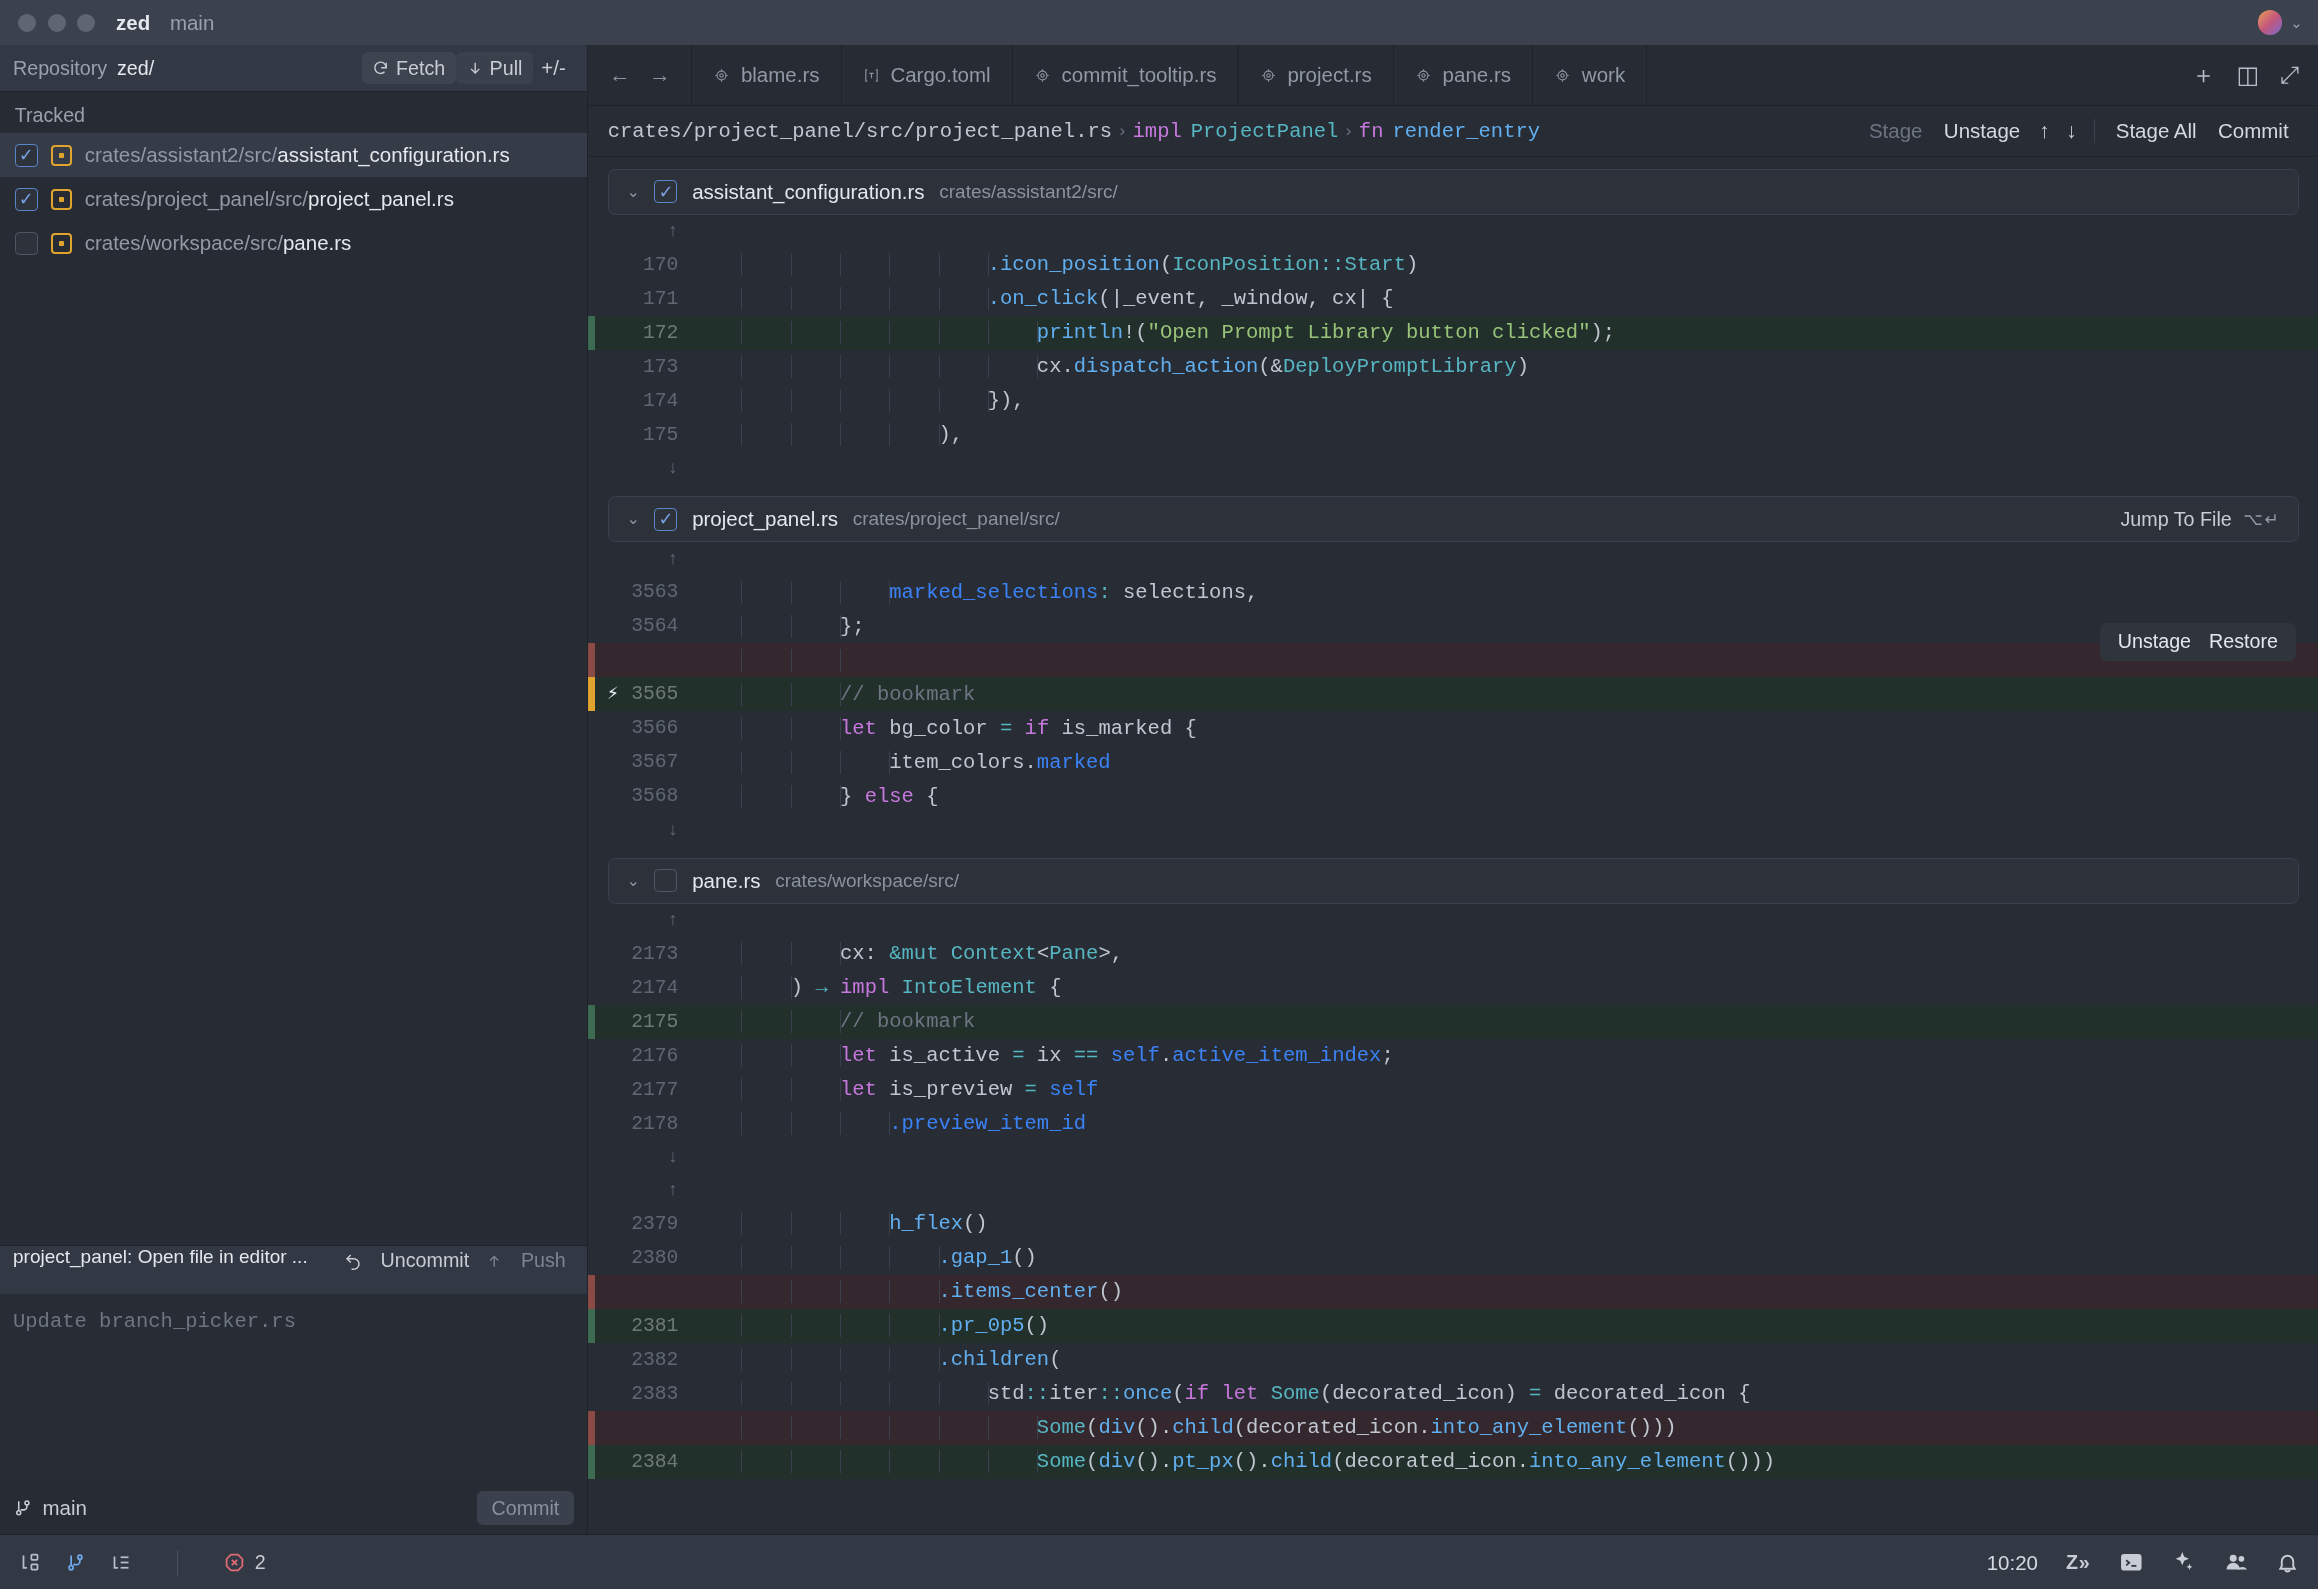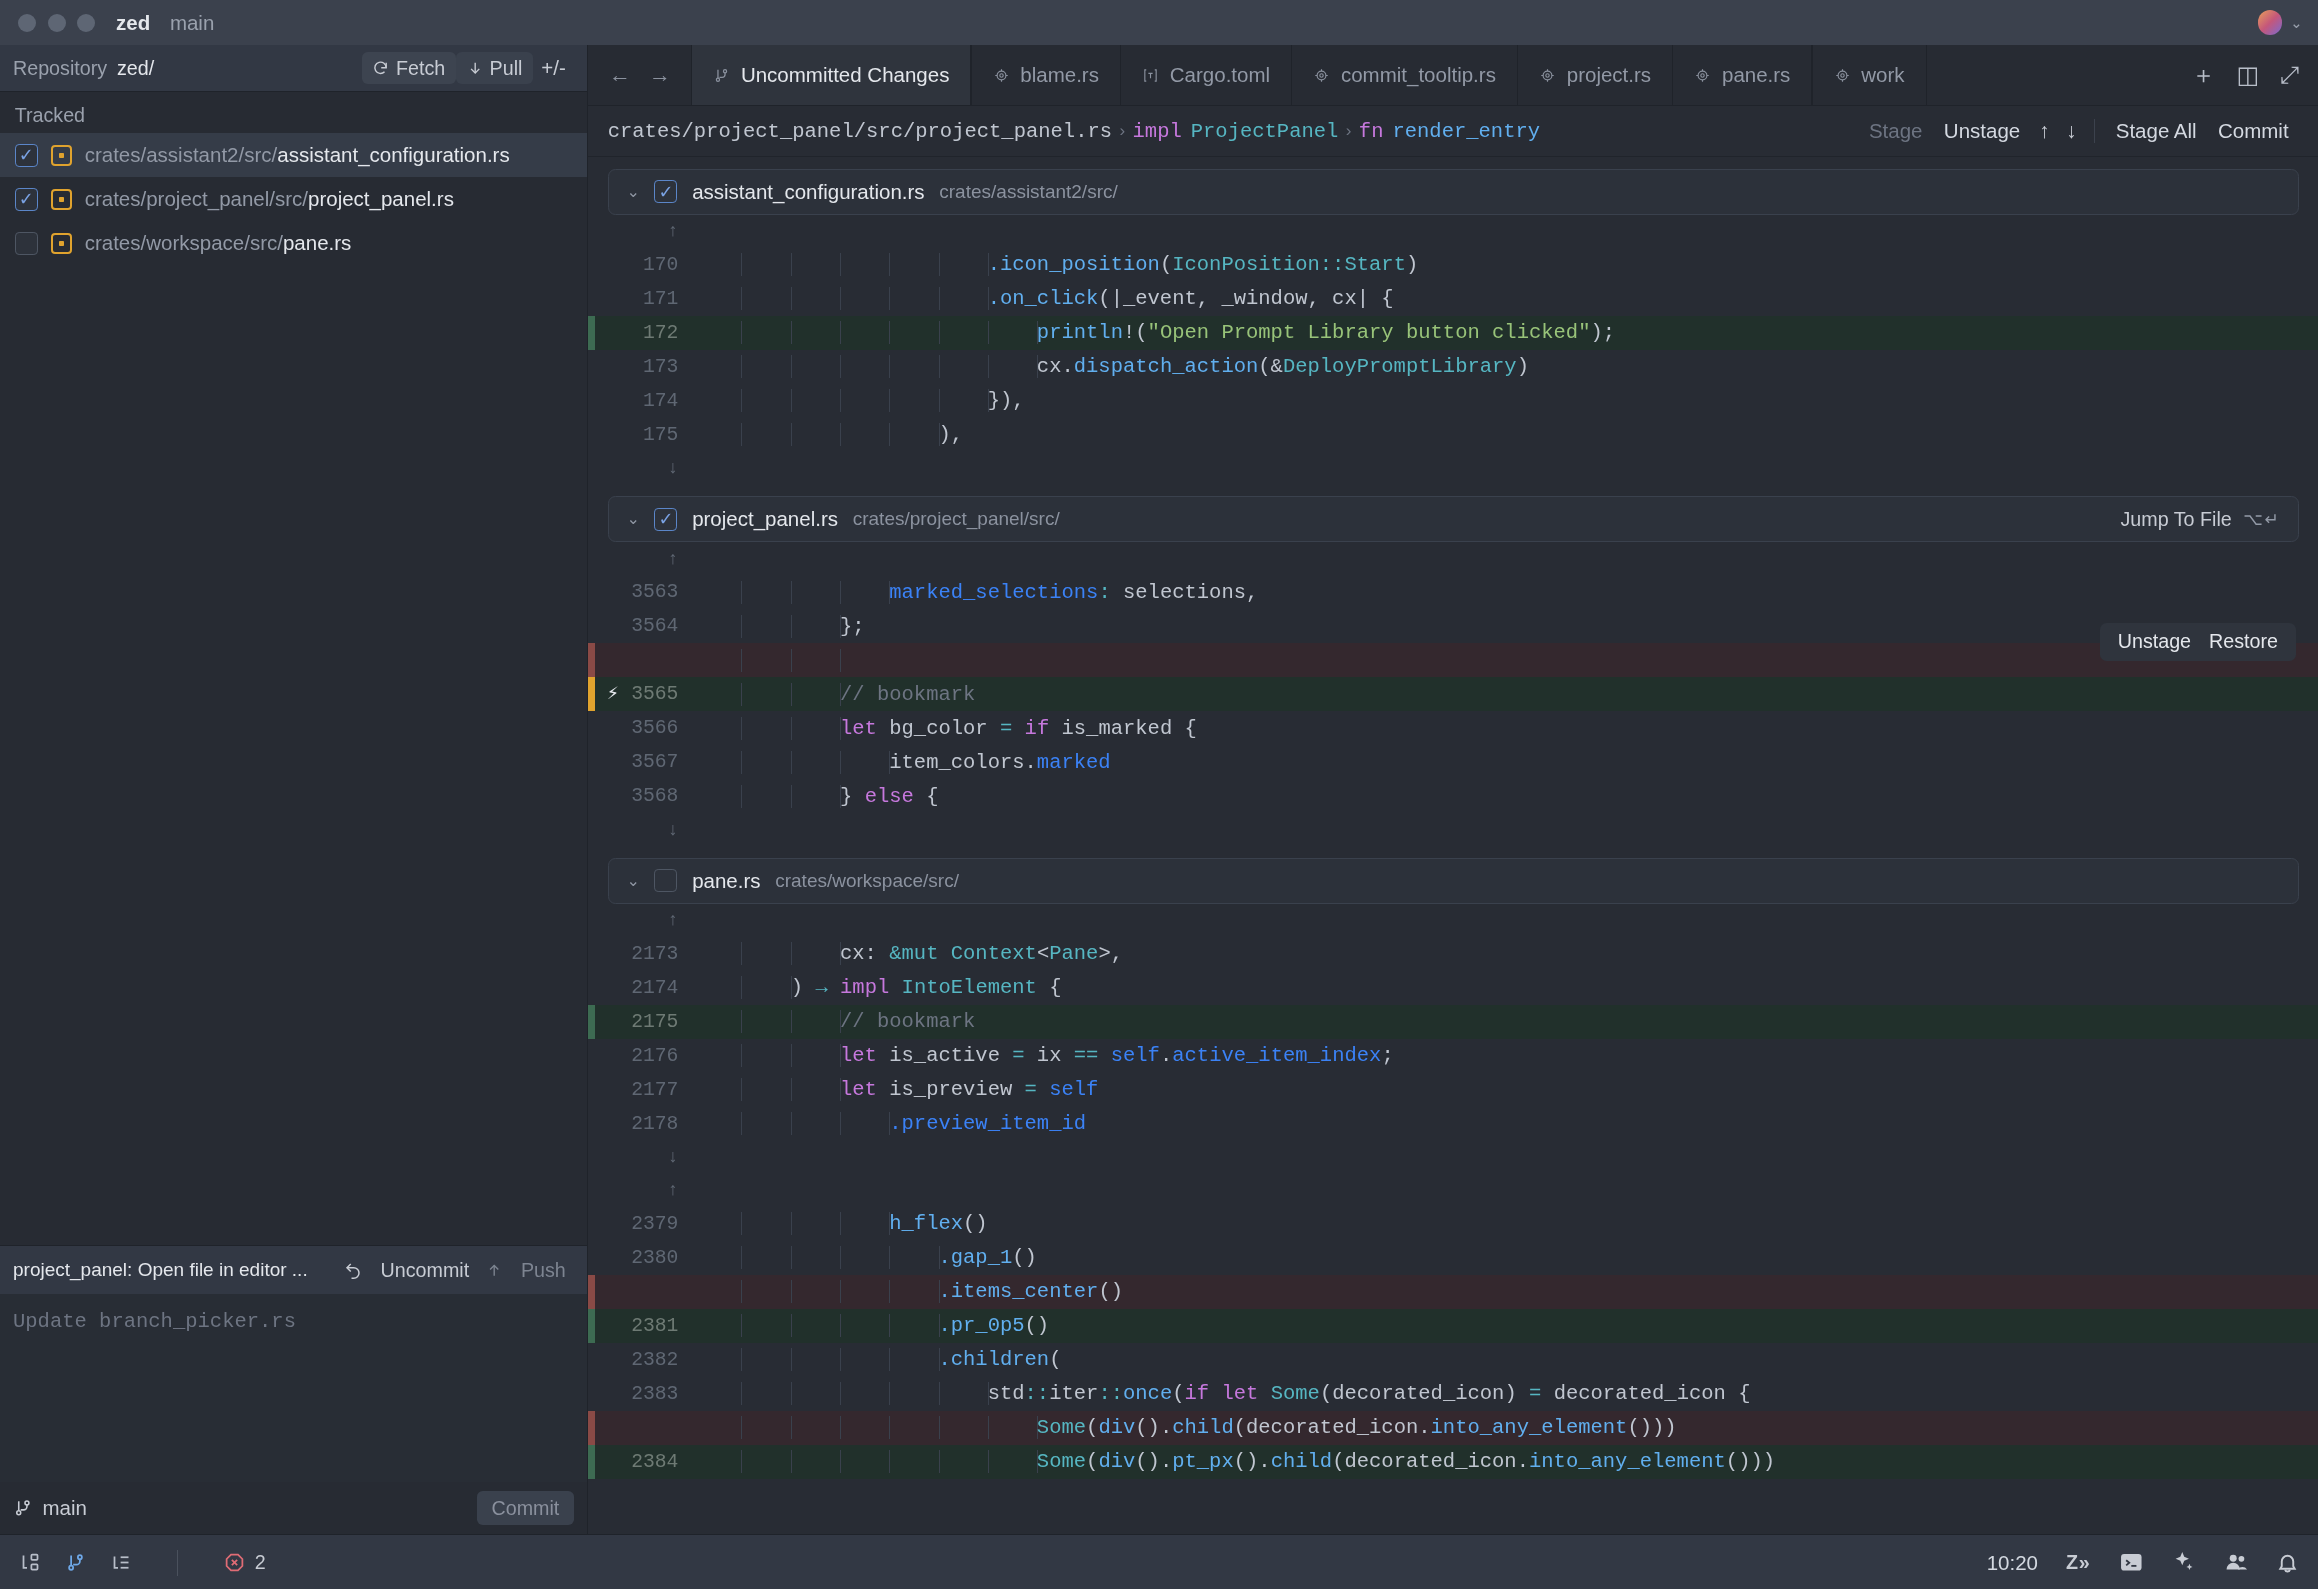--- a/index.html
+++ b/index.html
@@ -51,21 +51,21 @@
   .cbx.on { border-color:#5b86c9; }
   .cbx.on:after { content:"✓"; color:#7aa2e3; font-size:18px; line-height:1; }
   .statdot { width:21px;height:21px;border:2px solid #e0a32e;border-radius:4.1px;flex:none;
     display:flex;align-items:center;justify-content:center; }
   .statdot:after { content:""; width:4.9px;height:4.9px;background:#e0a32e;border-radius:0.8px; }
   .fpath { color:#9299a6; font-size:20.5px; white-space:nowrap; }
   .fpath b { color:#e4e7ec; font-weight:400; }
 
   #git-spacer { flex:1; }
 
-  #commit-head { height:49px; background:#323844; display:flex; align-items:center;
+  #commit-head { height:49px; background:#323844; display:flex; align-items:flex-start;
     padding:0 13px; gap:0; border-top:0.8px solid #1f232a; }
   #commit-msg-short { color:#e4e7ec; font-size:19px; white-space:nowrap;
     overflow:hidden; max-width:328px; }
   #commit-head .spacer { flex:1; }
   .ghbtn { display:flex; align-items:center; gap:19px; font-size:19.7px; color:#c8ccd4; padding:3.3px 8.2px;}
   .ghbtn.dim { color:#7d8491; }
 
   #commit-editor { height:188px; background:#282d35; padding:16.4px 13px; }
   #commit-placeholder { color:#6d7482; font-size:20.5px; }
 
@@ -266,31 +266,20 @@
   </div>
 
   <div id="editor">
 
     <div id="tabbar">
       <div id="navbtns">
         <span>←</span>
         <span>→</span>
       </div>
       <div id="tabs" style="display:flex;">
-          <div class="tab active">
-            <span class="ti">
-              <svg width="17" height="17" viewBox="0 0 24 24" fill="none" stroke="currentColor" stroke-width="1.8">
-                <circle cx="7" cy="18" r="2.2"></circle>
-                <circle cx="17" cy="6" r="2.2"></circle>
-                <path d="M17 8.2v2.3a4 4 0 0 1-4 4H9.2"></path>
-                <path d="M7 15.8V4"></path>
-              </svg>
-            </span>
-            <span>Uncommitted Changes</span>
-          </div>
           <div class="tab">
             <span class="ti">
               <svg width="17" height="17" viewBox="0 0 24 24" fill="none" stroke="currentColor" stroke-width="1.6">
                 <circle cx="12" cy="12" r="6.2"></circle>
                 <circle cx="12" cy="12" r="2.4"></circle>
                 <path d="M12 5.8V3.2M12 20.8v-2.6M5.8 12H3.2M20.8 12h-2.6"></path>
               </svg>
             </span>
             <span>blame.rs</span>
           </div>

